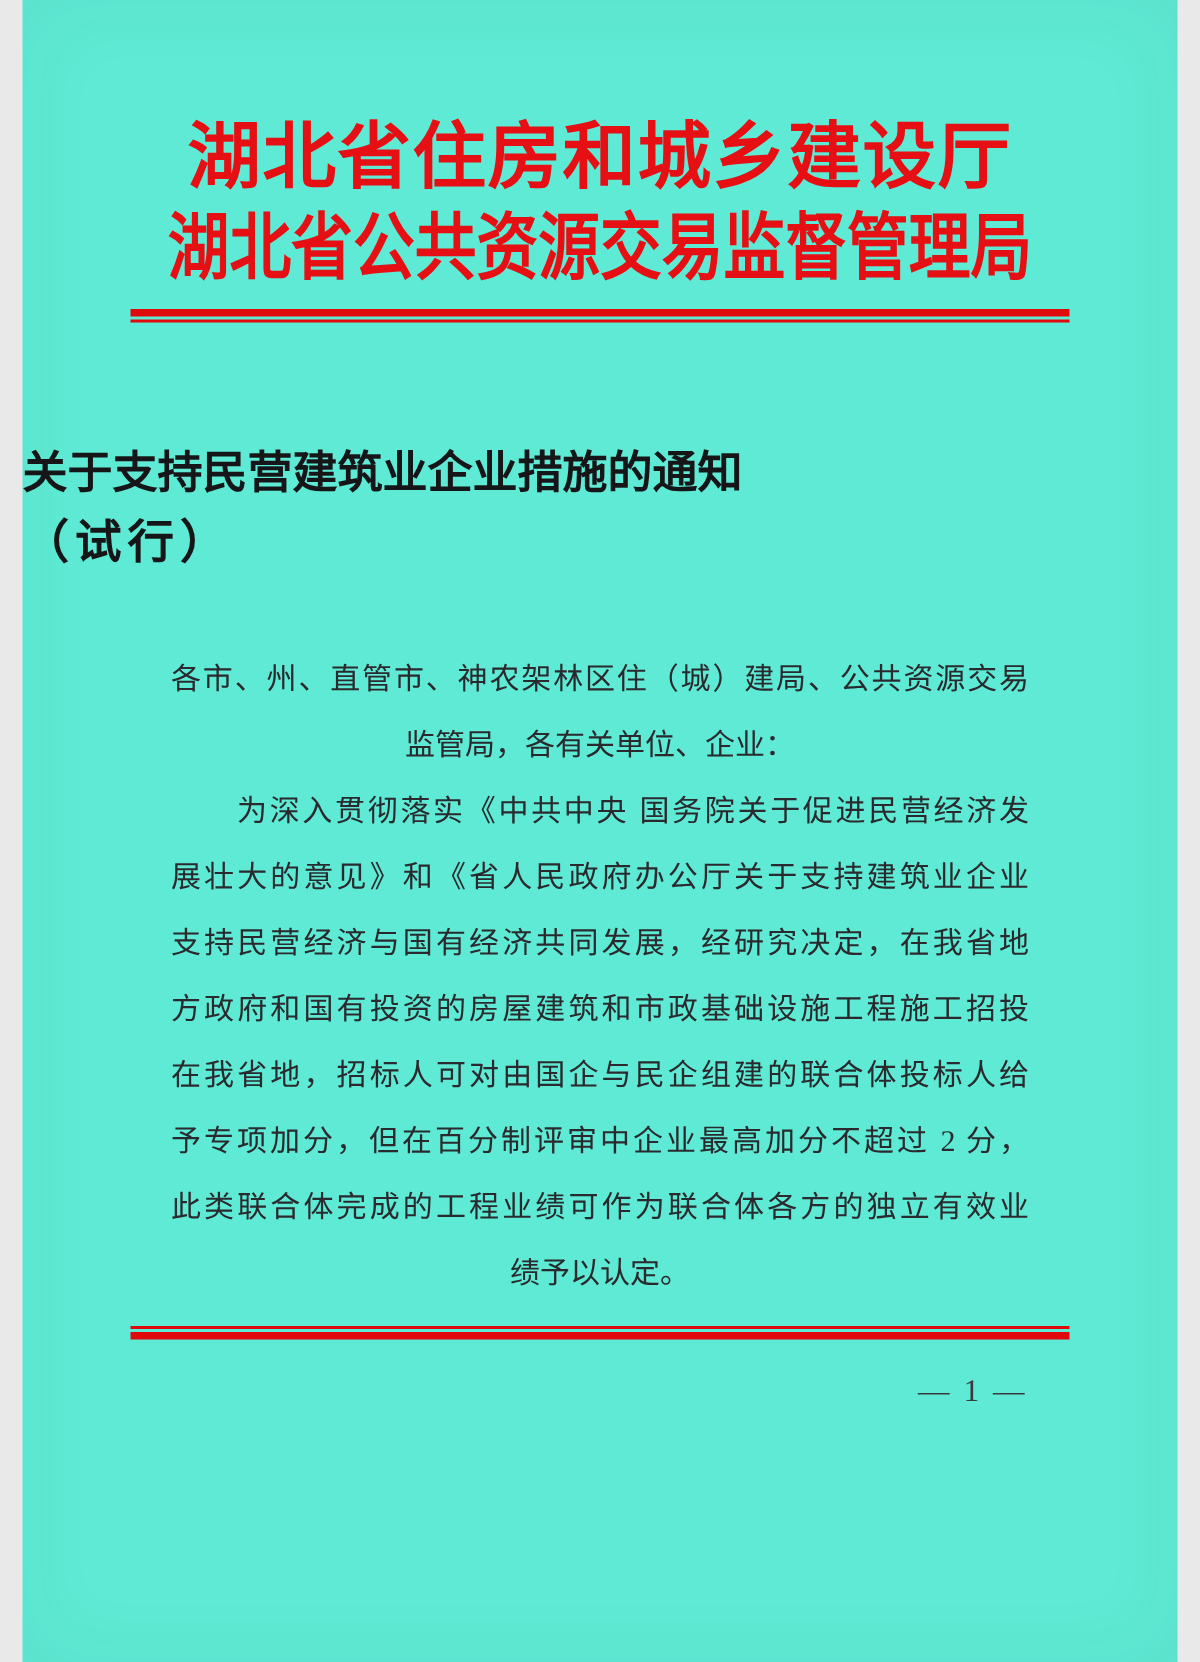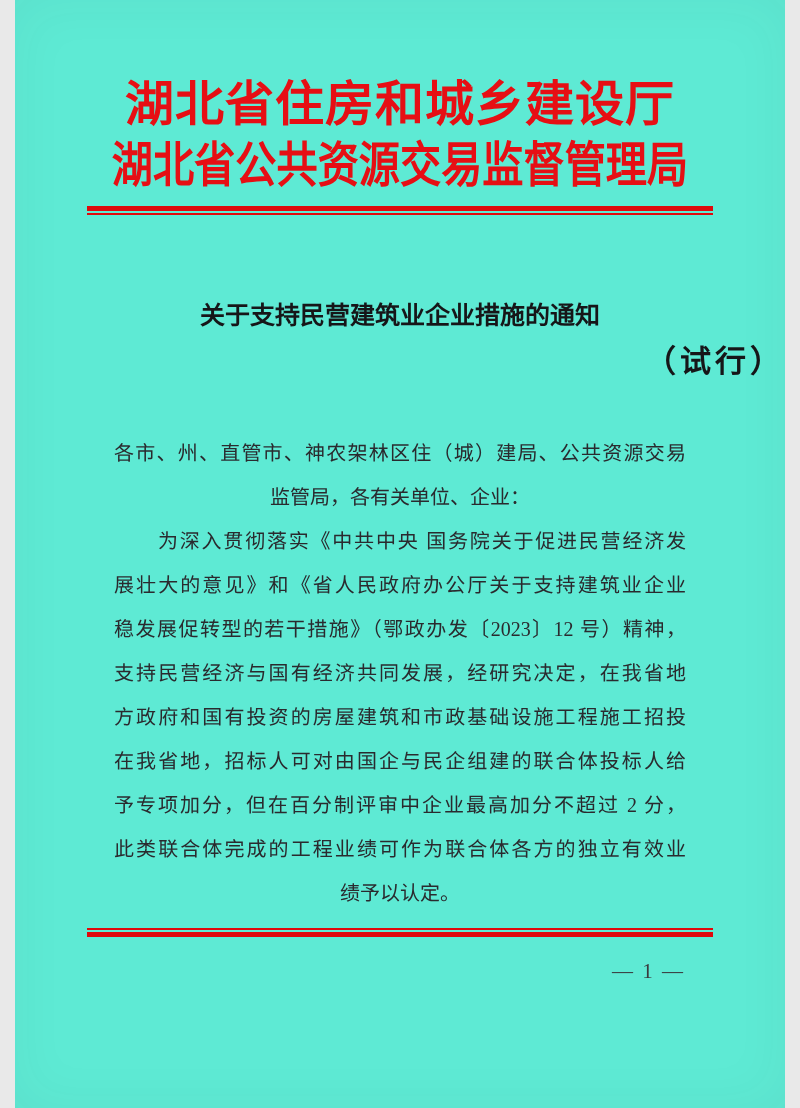--- a/index.html
+++ b/index.html
@@ -50,30 +50,30 @@
     margin-top: 30px;
     text-align: right;
     padding-right: 100px;
     font-size: 25px;
     line-height: 30px;
     color: #2b2b2e;
   }
   
   .title-block { margin-top: 78px; }
   .title-line1 {
-    text-align: center;
-    font-size: 25px;
+    text-align: left;
+    font-size: 30px;
     line-height: 46px;
     font-weight: bold;
     letter-spacing: 0px;
     color: #161618;
     white-space: nowrap;
   }
   .title-line2 {
-    text-align: right;
+    text-align: left;
     font-size: 31px;
     line-height: 46px;
     font-weight: bold;
     letter-spacing: 4px;
     color: #161618;
   }
   
   .body-block {
     margin: 46px 99px 0 99px;
     font-size: 20px;
@@ -121,21 +121,20 @@
   <div class="title-block">
     <div class="title-line1">关于支持民营建筑业企业措施的通知</div>
     <div class="title-line2">（试行）</div>
   </div>
 
   <div class="body-block">
     <div class="body-line j">各市、州、直管市、神农架林区住（城）建局、公共资源交易</div>
     <div class="body-line">监管局，各有关单位、企业：</div>
     <div class="body-line j indent">为深入贯彻落实《中共中央 国务院关于促进民营经济发</div>
     <div class="body-line j">展壮大的意见》和《省人民政府办公厅关于支持建筑业企业</div>
-    <div class="body-line j">稳发展促转型的若干措施》（鄂政办发〔2023〕12 号）精神，</div>
     <div class="body-line j">支持民营经济与国有经济共同发展，经研究决定，在我省地</div>
     <div class="body-line j">方政府和国有投资的房屋建筑和市政基础设施工程施工招投</div>
     <div class="body-line j">在我省地，招标人可对由国企与民企组建的联合体投标人给</div>
     <div class="body-line j">予专项加分，但在百分制评审中企业最高加分不超过 2 分，</div>
     <div class="body-line j">此类联合体完成的工程业绩可作为联合体各方的独立有效业</div>
     <div class="body-line">绩予以认定。</div>
   </div>
 
   <div class="rule-wrap-bottom">
     <div class="rule-thin"></div>

